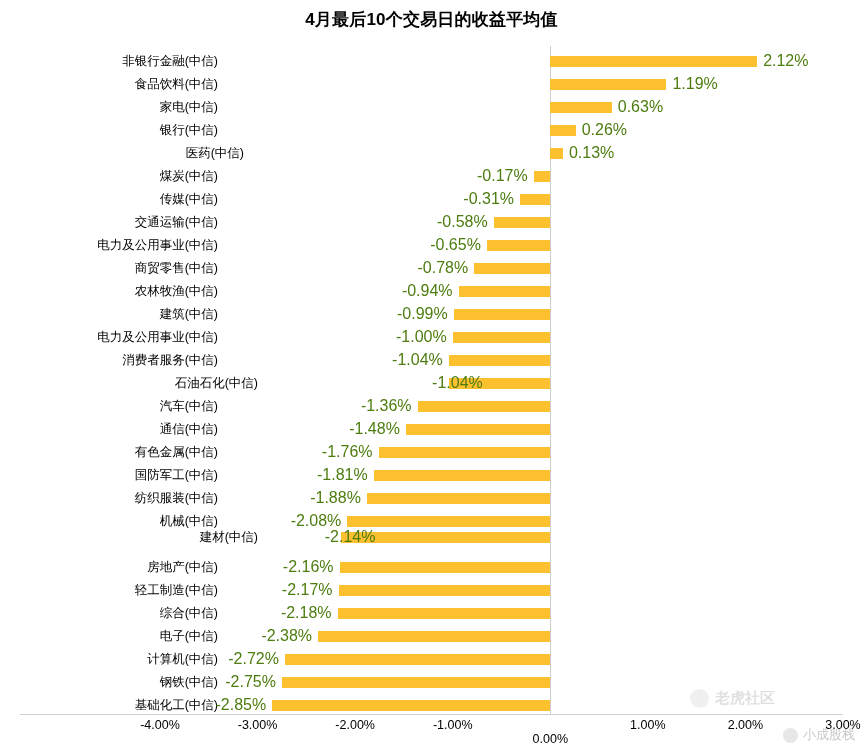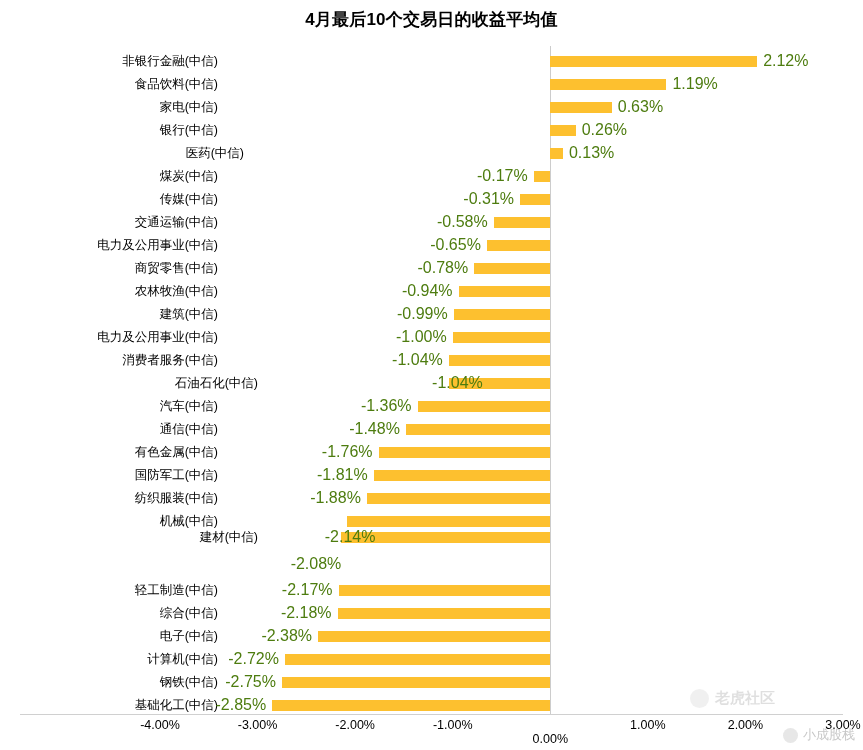--- a/index.html
+++ b/index.html
@@ -238,26 +238,31 @@
         <div class="val-label" style="right: 495.319px;">-1.81%</div>
       </div>
       <div class="row" style="top: 439px;">
         <div class="cat-label">纺织服装(中信)</div>
         <div class="bar" style="left: 366.851px; width: 183.434px; background: rgb(253, 192, 47);"></div>
         <div class="val-label" style="right: 502.149px;">-1.88%</div>
       </div>
       <div class="row" style="top: 462px;">
         <div class="cat-label">机械(中信)</div>
         <div class="bar" style="left: 347.337px; width: 202.949px; background: rgb(253, 192, 47);"></div>
-        <div class="val-label" style="right: 521.663px; margin-top: 43px;">-2.08%</div>
+        <div class="val-label" style="right: 521.663px;">-2.08%</div>
       </div>
       <div class="row" style="top: 478px; padding-left: 40px;">
         <div class="cat-label">建材(中信)</div>
         <div class="bar" style="left: 341.483px; width: 208.803px; background: rgb(253, 192, 47);"></div>
         <div class="val-label" style="right: 527.517px;">-2.14%</div>
+      </div>
+      <div class="row" style="top: 508px;">
+        <div class="cat-label">房地产(中信)</div>
+        <div class="bar" style="left: 339.531px; width: 210.754px; background: rgb(253, 192, 47);"></div>
+        <div class="val-label" style="right: 529.469px;">-2.16%</div>
       </div>
       <div class="row" style="top: 531px;">
         <div class="cat-label">轻工制造(中信)</div>
         <div class="bar" style="left: 338.556px; width: 211.73px; background: rgb(253, 192, 47);"></div>
         <div class="val-label" style="right: 530.444px;">-2.17%</div>
       </div>
       <div class="row" style="top: 554px;">
         <div class="cat-label">综合(中信)</div>
         <div class="bar" style="left: 337.58px; width: 212.706px; background: rgb(253, 192, 47);"></div>
         <div class="val-label" style="right: 531.42px;">-2.18%</div>

